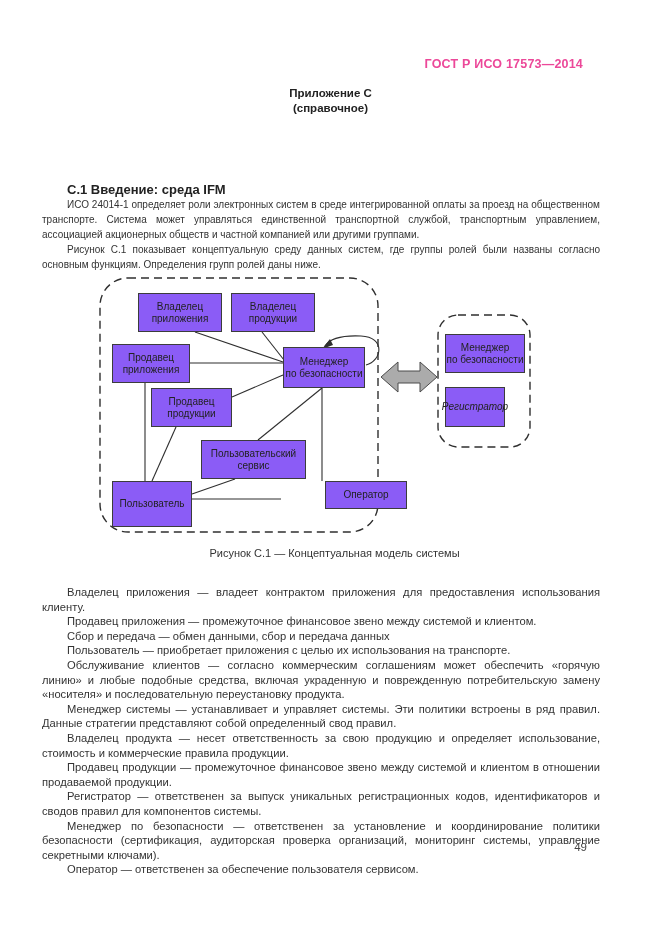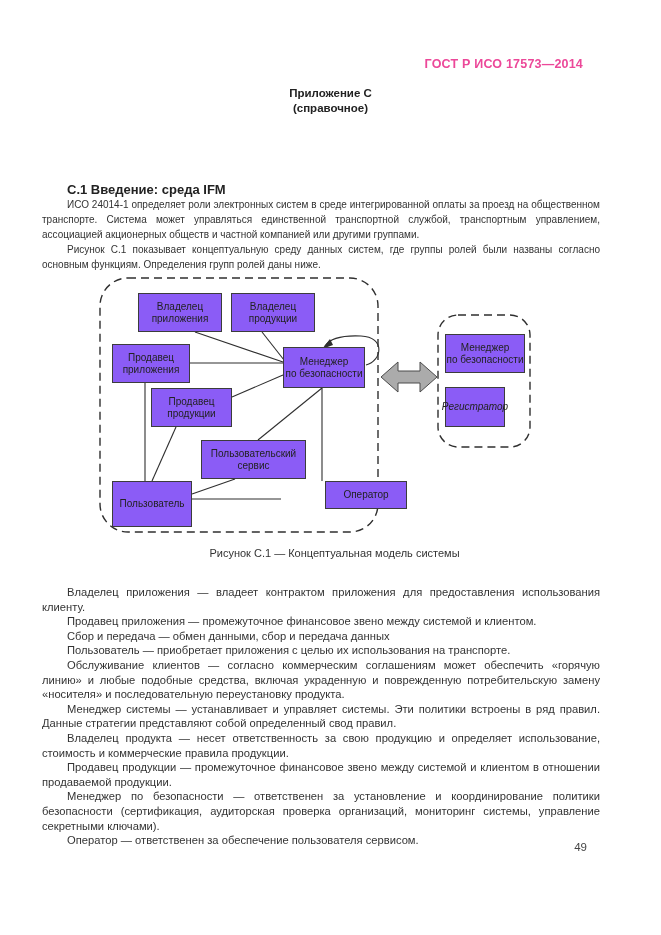--- a/index.html
+++ b/index.html
@@ -107,19 +107,20 @@
 
   <div class="defs">
     <p>Владелец приложения — владеет контрактом приложения для предоставления использования клиенту.</p>
     <p>Продавец приложения — промежуточное финансовое звено между системой и клиентом.</p>
     <p>Сбор и передача — обмен данными, сбор и передача данных</p>
     <p>Пользователь — приобретает приложения с целью их использования на транспорте.</p>
     <p>Обслуживание клиентов — согласно коммерческим соглашениям может обеспечить «горячую линию» и любые подобные средства, включая украденную и поврежденную потребительскую замену «носителя» и последовательную переустановку продукта.</p>
     <p>Менеджер системы — устанавливает и управляет системы. Эти политики встроены в ряд правил. Данные стратегии представляют собой определенный свод правил.</p>
     <p>Владелец продукта — несет ответственность за свою продукцию и определяет использование, стоимость и коммерческие правила продукции.</p>
     <p>Продавец продукции — промежуточное финансовое звено между системой и клиентом в отношении продаваемой продукции.</p>
+    <p>Регистратор — ответственен за выпуск уникальных регистрационных кодов, идентификаторов и сводов правил для компонентов системы.</p>
     <p>Менеджер по безопасности — ответственен за установление и координирование политики безопасности (сертификация, аудиторская проверка организаций, мониторинг системы, управление секретными ключами).</p>
     <p>Оператор — ответственен за обеспечение пользователя сервисом.</p>
   </div>
 
   <div class="pagenum">49</div>
 
 </div>
 
 </body></html>

